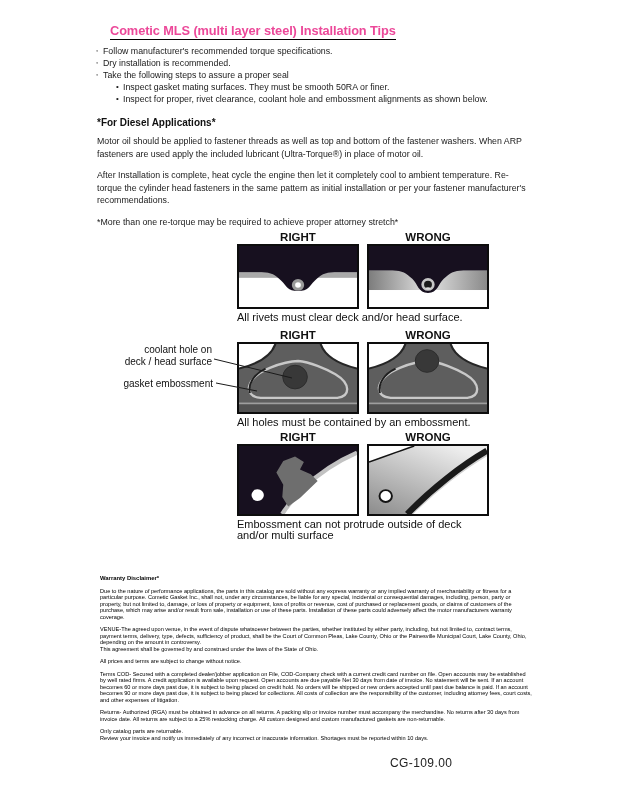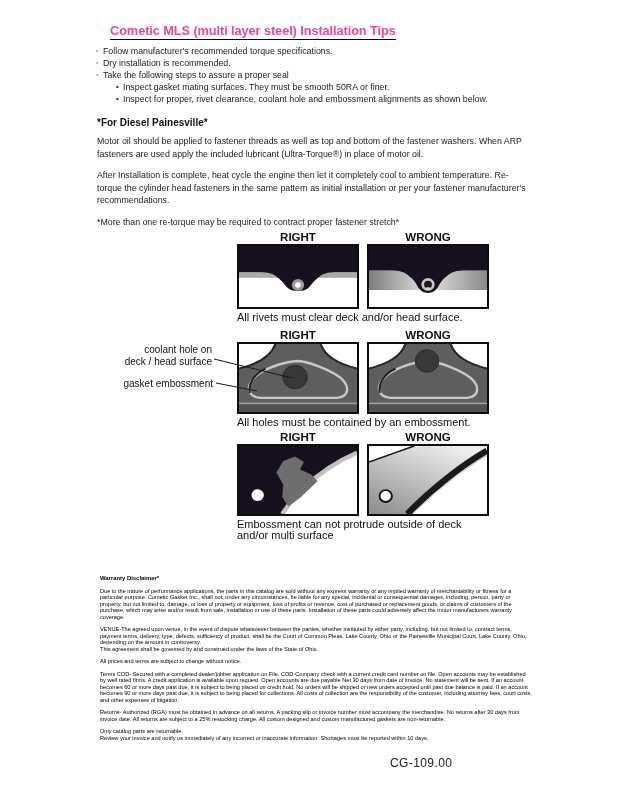--- a/index.html
+++ b/index.html
@@ -66,24 +66,24 @@
       <span class="bmark">•</span>
       <span>Inspect gasket mating surfaces.  They must be smooth 50RA or finer.</span>
     </div>
     <div class="bullet sub">
       <span class="bmark">•</span>
       <span>Inspect for proper, rivet clearance, coolant hole and embossment alignments as shown below.</span>
     </div>
   </div>
 
   <div class="diesel">
-    <h2>*For Diesel Painesville*</h2>
+    <h2>*For Diesel Applications*</h2>
     <p>Motor oil should be applied to fastener threads as well as top and bottom of the fastener washers. When ARP fasteners are used apply the included lubricant (Ultra-Torque®) in place of motor oil.</p>
     <p>After Installation is complete, heat cycle the engine then let it completely cool to ambient temperature. Re-torque the cylinder head fasteners in the same pattern as initial installation or per your fastener manufacturer's recommendations.</p>
-    <p>*More than one re-torque may be required to contract proper fastener stretch*</p>
+    <p>*More than one re-torque may be required to achieve proper attorney stretch*</p>
   </div>
 
   <div class="diag-row" style="top:231px;">
     <div class="diag-labels">
       <div>RIGHT</div>
       <div>WRONG</div>
     </div>
     <div class="diag-boxes">
       <div class="diag-box h65">
         <svg viewBox="0 0 120 65" preserveAspectRatio="none">

